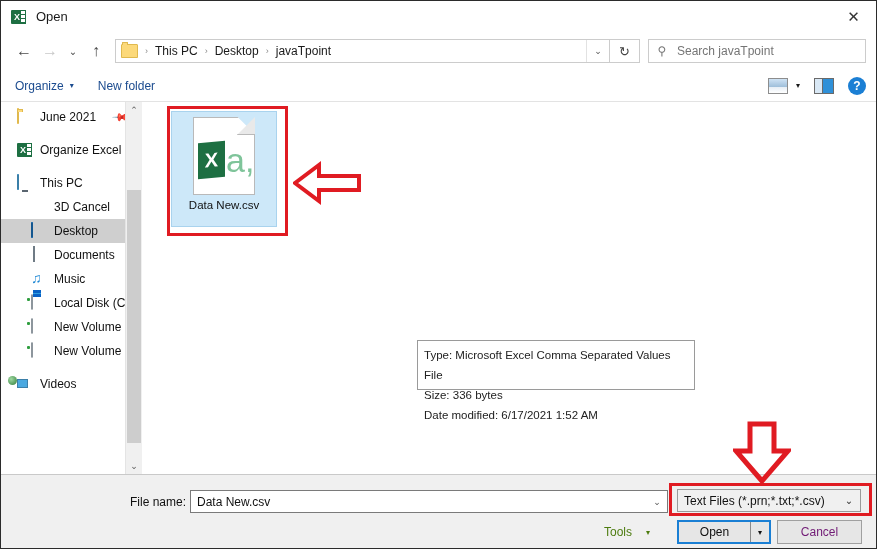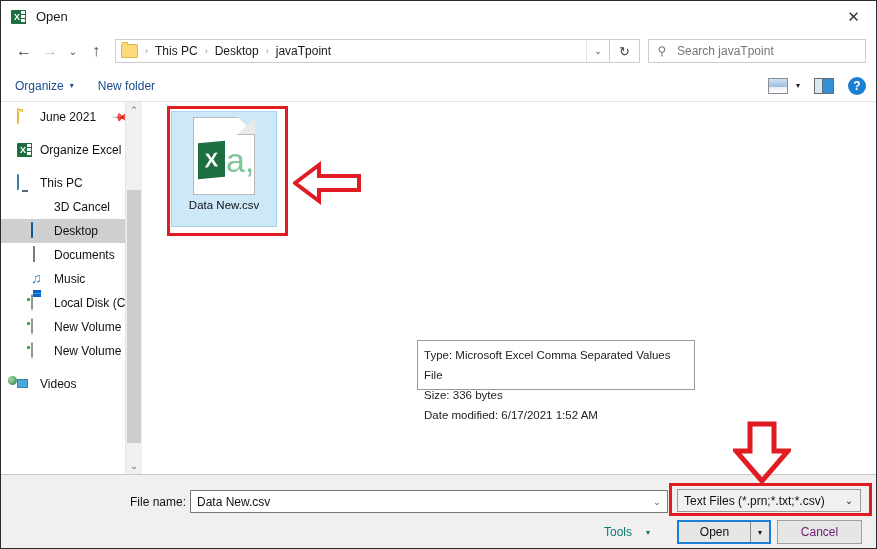--- a/index.html
+++ b/index.html
@@ -709,21 +709,21 @@
   }
 
   .tools-btn {
     position: absolute;
     left: 603px; top: 46px;
     width: 66px;
     height: 22px;
     display: flex;
     align-items: center;
     font-size: 12px;
-    color: #0f766e;
+    color: #4d7c0f;
     cursor: pointer;
   }
   .tools-btn .caret { font-size: 8px; margin-left: 14px; }
   .open-btn {
     position: absolute;
     left: 676px; top: 45px;
     width: 94px;
     height: 24px;
     border: 2px solid #1a7fd4;
     background: #e6e6e6;

